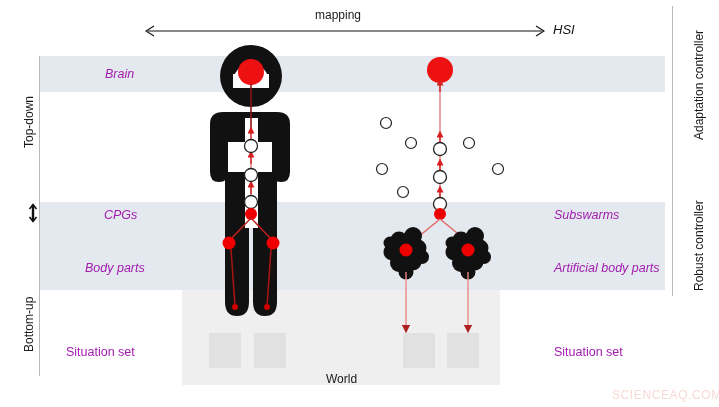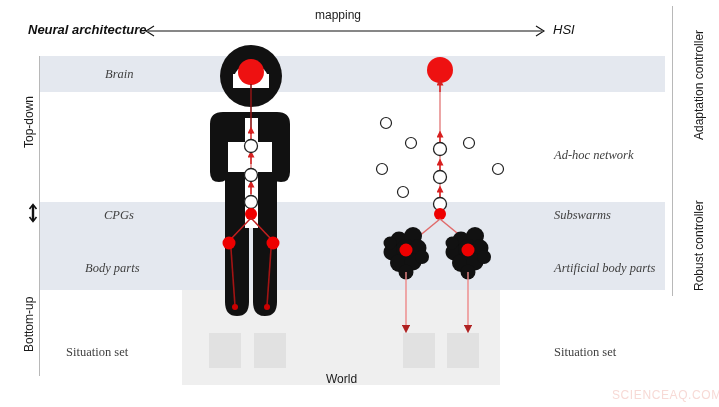--- a/index.html
+++ b/index.html
@@ -29,23 +29,22 @@
     left:315px; top:8px;
     font-size:12px; color:#222; white-space:nowrap;
   }
 
   
   .band { left:40px; width:625px; }
   .band-shade { background:#e4e8ef; }
   .band-white { background:#ffffff; }
 
   .row-label {
-    font-size:12.5px; font-style:italic; color:#404040;
+    font-size:12.5px; font-style:italic; color:#a21caf;
     white-space:nowrap;
-    font-family:Liberation Serif, serif;
   }
   .row-label.plain { font-style:normal; }
 
   
   .vlabel {
     font-size:12px; color:#1a1a1a; white-space:nowrap;
     transform-origin:0 0;
   }
   .vlabel.up { transform:rotate(-90deg); }
 
@@ -76,21 +75,20 @@
 
   <div class="abs world-box" style="left:182px; top:290px; width:318px; height:95px;"></div>
 
   <div class="abs sq" style="left:209px; top:333px; width:32px; height:35px;"></div>
   <div class="abs sq" style="left:254px; top:333px; width:32px; height:35px;"></div>
   <div class="abs sq" style="left:403px; top:333px; width:32px; height:35px;"></div>
   <div class="abs sq" style="left:447px; top:333px; width:32px; height:35px;"></div>
 
   <div class="abs world-label" style="left:326px; top:372px;">World</div>
 
-  <div class="abs hdr-left">Neural architecture</div>
   <div class="abs hdr-right">HSI</div>
   <div class="abs hdr-mid">mapping</div>
 
   <svg class="abs" style="left:140px; top:23px;" width="410" height="16" viewBox="0 0 410 16">
     <line x1="8" y1="8" x2="402" y2="8" stroke="#111" stroke-width="1.1"></line>
     <polyline points="14,3 6,8 14,13" fill="none" stroke="#111" stroke-width="1.1"></polyline>
     <polyline points="396,3 404,8 396,13" fill="none" stroke="#111" stroke-width="1.1"></polyline>
   </svg>
 
   <div class="abs vrule" style="left:39px; top:56px; height:320px;"></div>
@@ -107,21 +105,20 @@
   <div class="abs vrule" style="left:672px; top:6px; height:290px;"></div>
 
   <div class="abs vlabel up" style="left:692px; top:140px;">Adaptation controller</div>
   <div class="abs vlabel up" style="left:692px; top:291px;">Robust controller</div>
 
   <div class="abs row-label" style="left:105px; top:67px;">Brain</div>
   <div class="abs row-label" style="left:104px; top:208px;">CPGs</div>
   <div class="abs row-label" style="left:85px; top:261px;">Body parts</div>
   <div class="abs row-label plain" style="left:66px; top:345px;">Situation set</div>
 
-  <div class="abs row-label" style="left:554px; top:148px;">Ad-hoc network</div>
   <div class="abs row-label" style="left:554px; top:208px;">Subswarms</div>
   <div class="abs row-label" style="left:554px; top:261px;">Artificial body parts</div>
   <div class="abs row-label plain" style="left:554px; top:345px;">Situation set</div>
 
   <svg class="abs" style="left:185px; top:44px;" width="140" height="300" viewBox="0 0 140 300">
     <defs>
       <marker id="ar" markerWidth="5" markerHeight="5" refX="2.5" refY="2.5" orient="auto">
         <path d="M0,0 L5,2.5 L0,5 z" fill="#d81f1f"></path>
       </marker>
     </defs>

